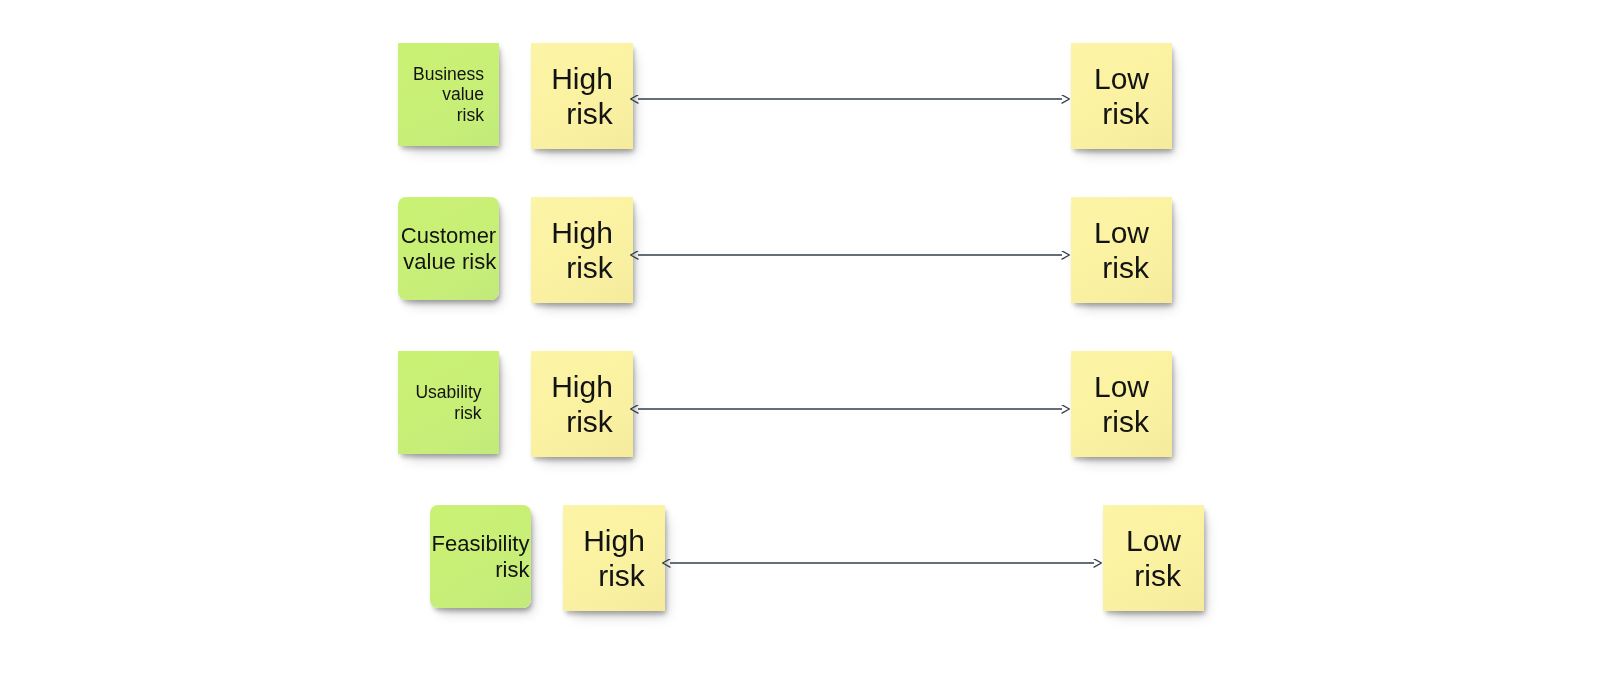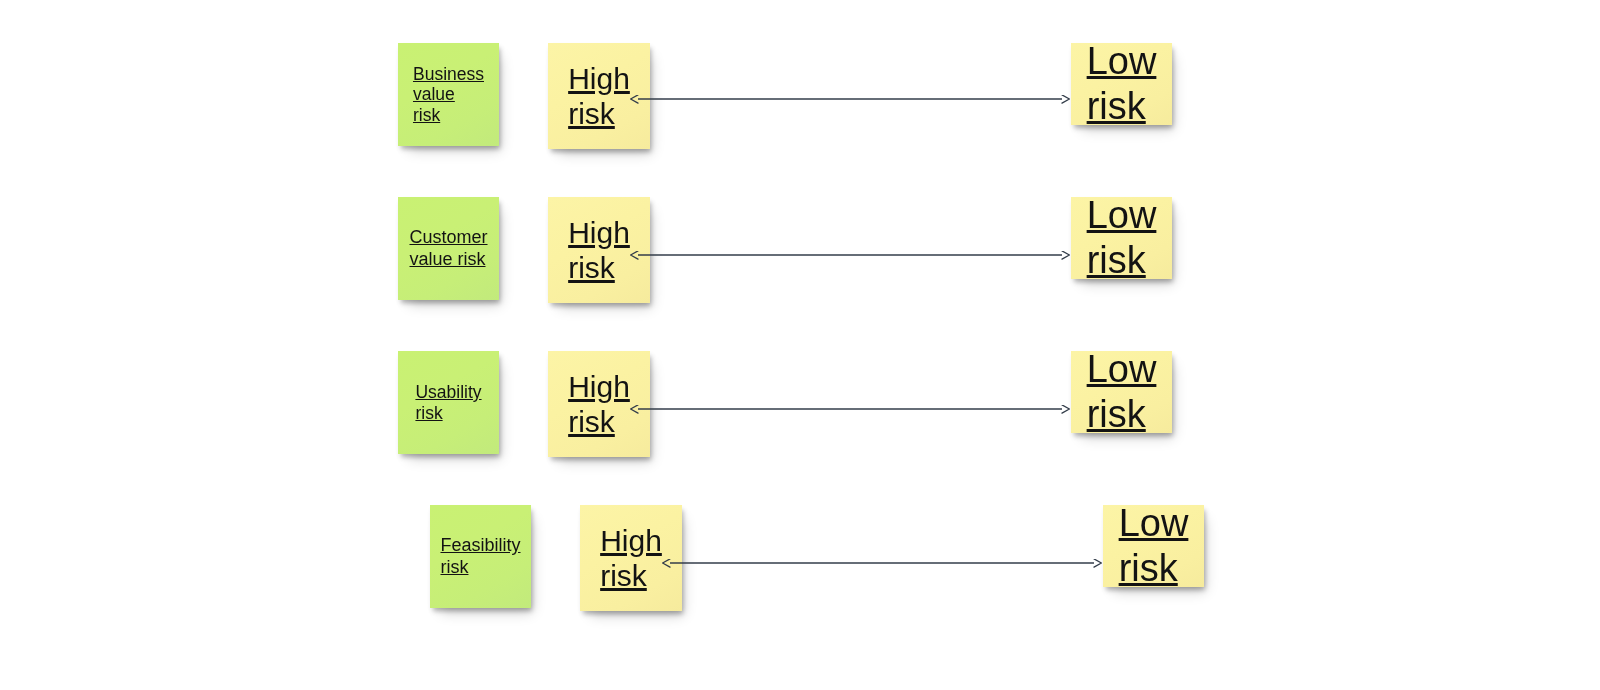--- a/index.html
+++ b/index.html
@@ -31,28 +31,27 @@
     height: 110px;
   }
 
   
   .note {
     position: absolute;
     box-sizing: border-box;
     display: flex;
     align-items: center;
     justify-content: center;
-    text-align: left;
+    text-align: right;
     color: #131313;
     line-height: 1.18;
     box-shadow:
       2px 4px 5px -1px rgba(0, 0, 0, 0.30),
       6px 9px 13px -5px rgba(0, 0, 0, 0.20);
     user-select: none;
-    text-decoration: underline;
   }
 
   .note-text {
     display: block;
     padding: 0 4px;
     white-space: pre-line;
   }
 
   
   .note-category {
@@ -62,52 +61,53 @@
     height: 103px;
     background:
       linear-gradient(150deg,
         #c9f173 0%,
         #c9f075 38%,
         #c6ee78 72%,
         #c2ea7c 100%);
     font-size: 17.5px;
   }
   .note-category.small {
-    font-size: 18px;
+    font-size: 22px;
+    border-radius: 8px;
   }
 
   
   .note-high {
-    left: 548px;
+    left: 531px;
     top: 0px;
     width: 102px;
     height: 106px;
     background:
       linear-gradient(150deg,
         #fcf4a6 0%,
         #fbf2a2 40%,
         #f9efa0 75%,
         #f6eb9d 100%);
     font-size: 30px;
     font-weight: 400;
   }
 
   
   .note-low {
     left: 1071px;
     top: 0px;
     width: 101px;
-    height: 82px;
+    height: 106px;
     background:
       linear-gradient(150deg,
         #fcf4a6 0%,
         #fbf2a2 40%,
         #f9efa0 75%,
         #f6eb9d 100%);
-    font-size: 38px;
+    font-size: 30px;
     font-weight: 400;
   }
 
   
   .scale-arrow {
     position: absolute;
     left: 630px;
     top: 43px;
     width: 440px;
     height: 24px;

